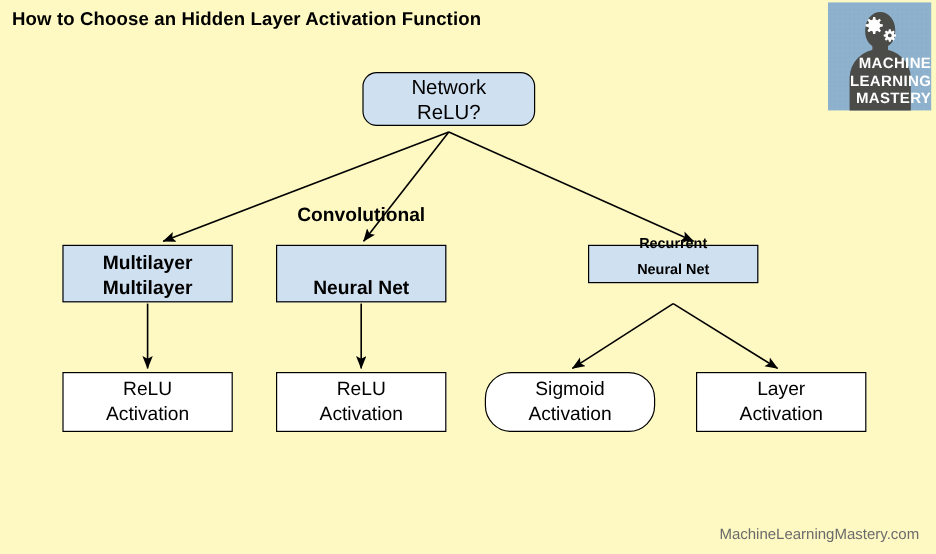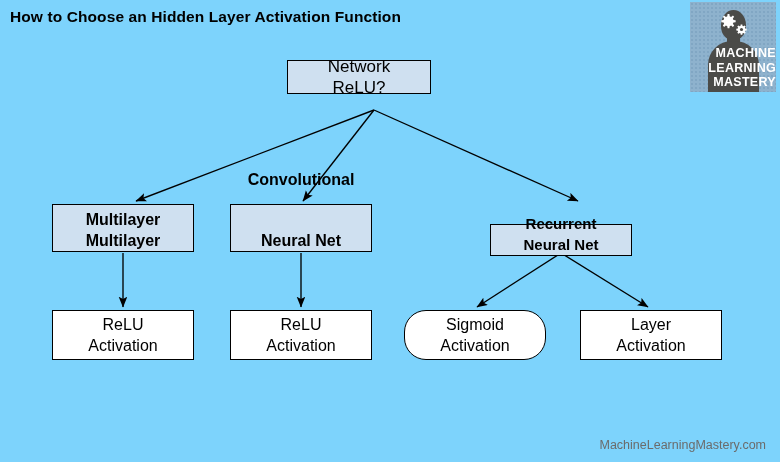--- a/index.html
+++ b/index.html
@@ -7,21 +7,21 @@
     padding: 0;
     background: #ffffff;
   }
   body {
     font-family: "Liberation Sans", sans-serif;
   }
   #page {
     position: relative;
     width: 780px;
     height: 462px;
-    background: #7dd3fc;
+    background: #fef9c3;
     overflow: hidden;
   }
 
   
   #title {
     position: absolute;
     left: 10px;
     top: 8px;
     font-size: 15.5px;
     font-weight: bold;
@@ -126,24 +126,24 @@
     background: #cfe0f0;
     border: 1.4px solid #000000;
   }
   .node.white {
     background: #ffffff;
     border: 1.4px solid #000000;
   }
   .node.bold { font-weight: bold; justify-content: flex-end; }
   .node.plain { font-weight: normal; }
 
-  #node-root   { left: 287px; top: 60px;  width: 144px; height: 34px; font-size: 17px; }
+  #node-root   { left: 302px; top: 60px;  width: 144px; height: 45px; font-size: 17px; border-radius: 12px; }
   #node-mlp    { left: 52px;  top: 204px; width: 142px; height: 48px; font-size: 16px; }
   #node-cnn    { left: 230px; top: 204px; width: 142px; height: 48px; font-size: 16px; gap: 40px; }
-  #node-rnn    { left: 490px; top: 204px; width: 142px; height: 32px; font-size: 15px; margin-top: 20px; }
+  #node-rnn    { left: 490px; top: 204px; width: 142px; height: 32px; font-size: 12px; }
   #node-relu1  { left: 52px;  top: 310px; width: 142px; height: 50px; font-size: 16px; }
   #node-relu2  { left: 230px; top: 310px; width: 142px; height: 50px; font-size: 16px; }
   #node-sigmoid{ left: 404px; top: 310px; width: 142px; height: 50px; font-size: 16px; border-radius: 22px; }
   #node-tanh   { left: 580px; top: 310px; width: 142px; height: 50px; font-size: 16px; }
 
   
   #edges {
     position: absolute;
     left: 0; top: 0;
     width: 780px;

